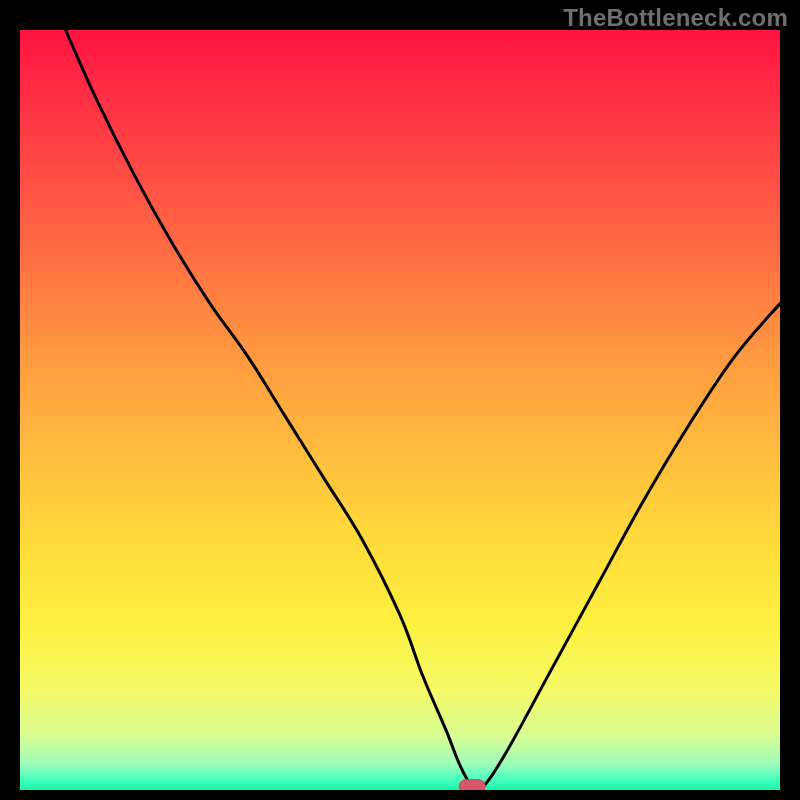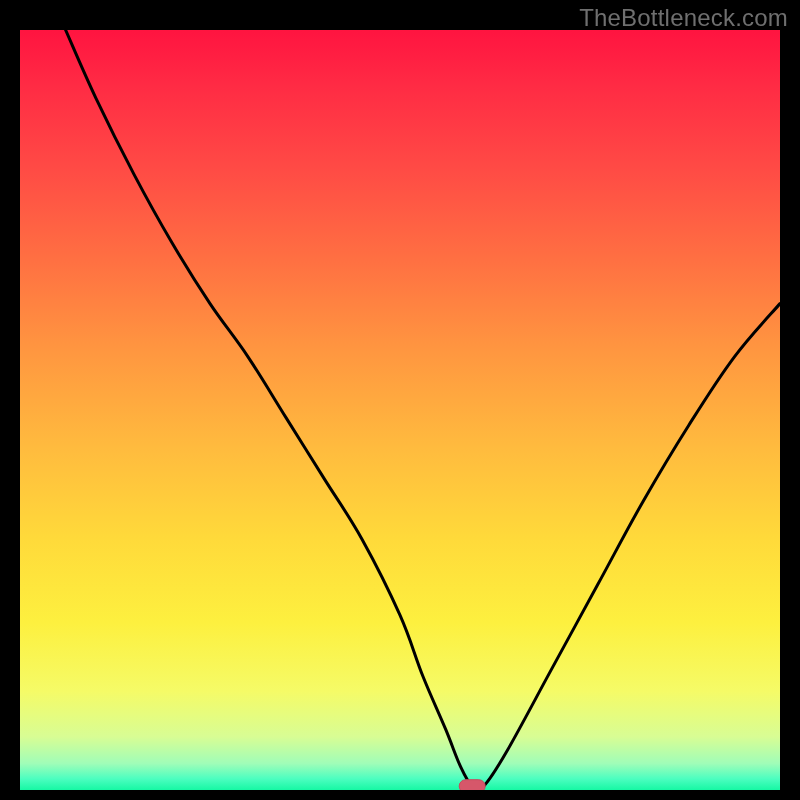--- a/index.html
+++ b/index.html
@@ -15,21 +15,21 @@
     position: relative;
     width: 800px;
     height: 800px;
     background: #000;
   }
   .watermark {
     position: absolute;
     top: 4px;
     right: 12px;
     font-size: 24px;
-    font-weight: 400;
+    font-weight: 700;
     color: #6f6f6f;
     letter-spacing: 0.2px;
     z-index: 5;
   }
   .plot {
     position: absolute;
     left: 20px;
     top: 30px;
     width: 760px;
     height: 760px;

